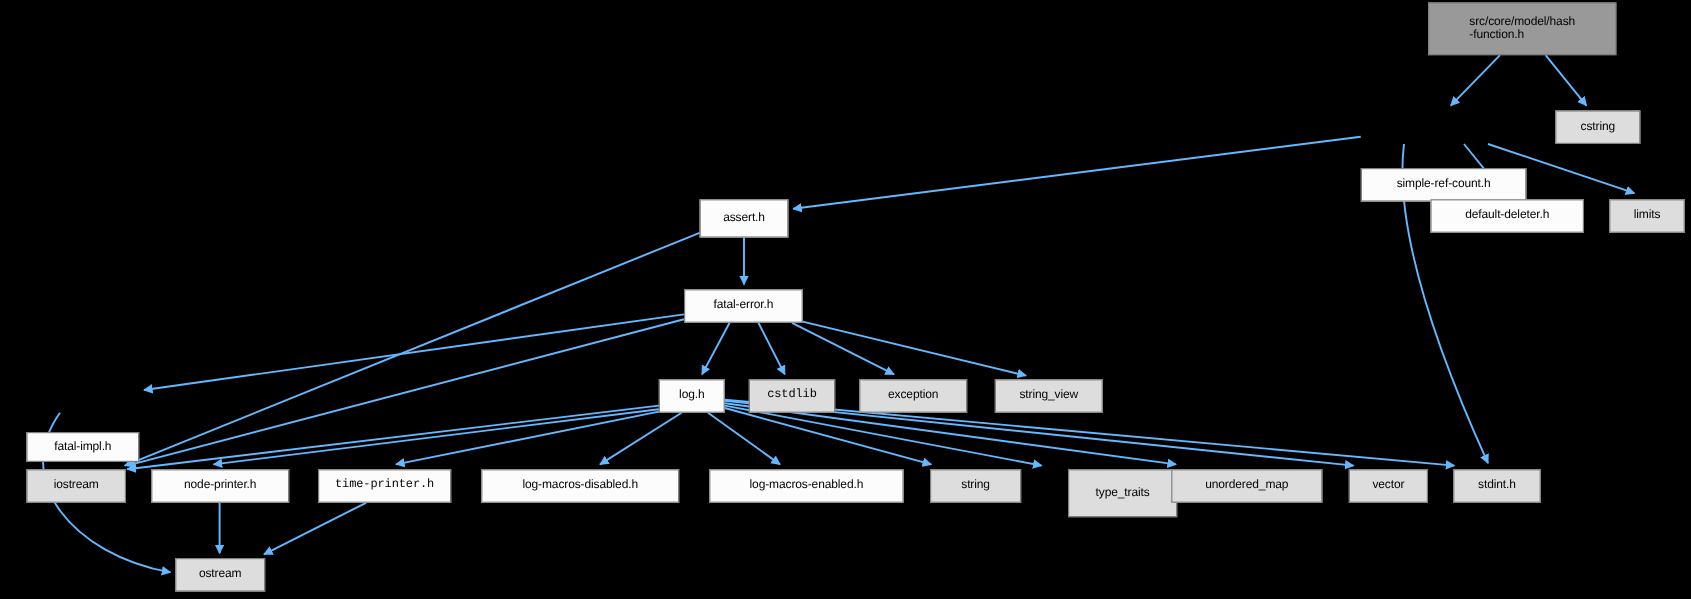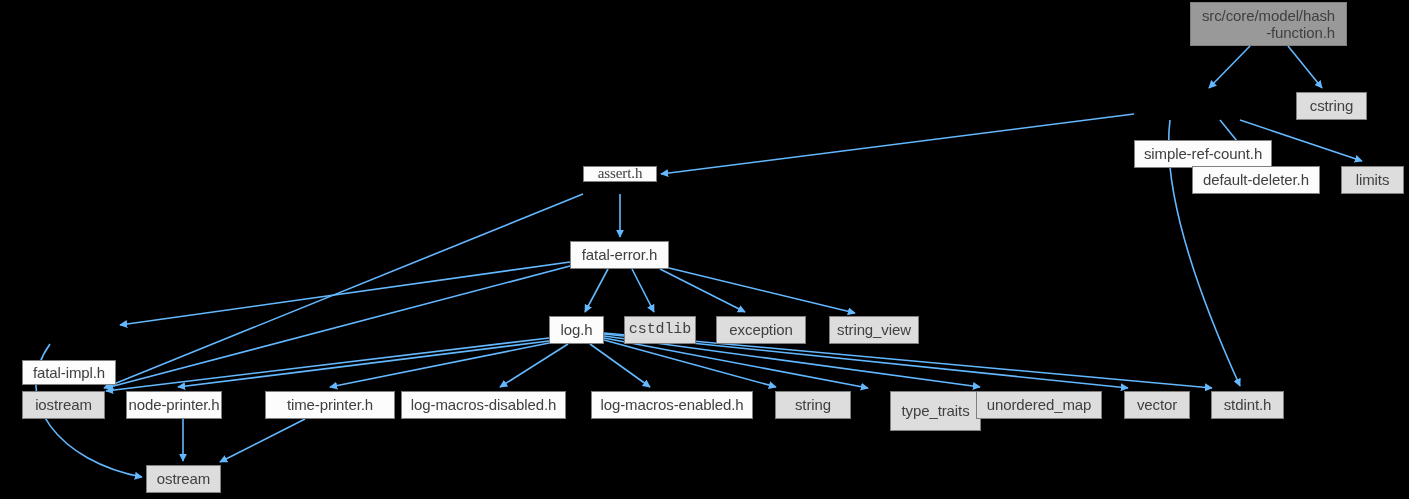--- a/index.html
+++ b/index.html
@@ -21,25 +21,25 @@
     left: 0;
     width: 1409px;
     height: 499px;
   }
   .node-box {
     position: absolute;
     box-sizing: border-box;
     display: flex;
     align-items: center;
     justify-content: center;
-    text-align: right;
+    text-align: left;
     font-family: "Liberation Sans", sans-serif;
-    font-size: 15px;
+    font-size: 10px;
     line-height: 1.15;
-    color: #404040;
+    color: #000000;
     border: 1px solid #808080;
     white-space: pre-line;
     letter-spacing: -0.1px;
   }
   .node-box.fill-white { background: #fcfcfc; }
   .node-box.fill-gray  { background: #dddddd; }
   .node-box.fill-root  { background: #999999; }
 </style>
 </head>
 <body>
@@ -81,30 +81,30 @@
         <path d="M 50,344 C 10,400 60,462 142,477" fill="none" stroke="#63b8ff" stroke-width="1.6" marker-end="url(#arrow)"></path>
       </g>
   </svg>
   <div id="node-layer">
       <div class="node-box fill-root" style="left: 1190px; top: 2px; width: 157px; height: 44px;">src/core/model/hash
 -function.h</div>
       <div class="node-box fill-white" style="left: 1134px; top: 92px; width: 138px; height: 28px; margin-top: 48px;">simple-ref-count.h</div>
       <div class="node-box fill-gray" style="left: 1296px; top: 92px; width: 71px; height: 28px;">cstring</div>
       <div class="node-box fill-white" style="left: 1192px; top: 166px; width: 128px; height: 28px;">default-deleter.h</div>
       <div class="node-box fill-gray" style="left: 1341px; top: 166px; width: 63px; height: 28px;">limits</div>
-      <div class="node-box fill-white" style="left: 583px; top: 166px; width: 74px; height: 16px; font-family: Liberation Serif, serif;">assert.h</div>
+      <div class="node-box fill-white" style="left: 583px; top: 166px; width: 74px; height: 32px;">assert.h</div>
       <div class="node-box fill-white" style="left: 570px; top: 241px; width: 99px; height: 28px;">fatal-error.h</div>
       <div class="node-box fill-white" style="left: 22px; top: 316px; width: 94px; height: 25px; margin-top: 44px;">fatal-impl.h</div>
       <div class="node-box fill-white" style="left: 549px; top: 316px; width: 55px; height: 28px;">log.h</div>
       <div class="node-box fill-gray" style="left: 624px; top: 316px; width: 72px; height: 28px; font-family: Liberation Mono, monospace;">cstdlib</div>
       <div class="node-box fill-gray" style="left: 716px; top: 316px; width: 90px; height: 28px;">exception</div>
       <div class="node-box fill-gray" style="left: 829px; top: 316px; width: 90px; height: 28px;">string_view</div>
       <div class="node-box fill-gray" style="left: 22px; top: 391px; width: 83px; height: 28px;">iostream</div>
-      <div class="node-box fill-white" style="left: 126px; top: 391px; width: 96px; height: 28px;">node-printer.h</div>
-      <div class="node-box fill-white" style="left: 265px; top: 391px; width: 130px; height: 28px;">time-printer.h</div>
+      <div class="node-box fill-white" style="left: 126px; top: 391px; width: 115px; height: 28px;">node-printer.h</div>
+      <div class="node-box fill-white" style="left: 265px; top: 391px; width: 111px; height: 28px; font-family: Liberation Mono, monospace;">time-printer.h</div>
       <div class="node-box fill-white" style="left: 401px; top: 391px; width: 165px; height: 28px;">log-macros-disabled.h</div>
       <div class="node-box fill-white" style="left: 591px; top: 391px; width: 162px; height: 28px;">log-macros-enabled.h</div>
       <div class="node-box fill-gray" style="left: 775px; top: 391px; width: 76px; height: 28px;">string</div>
       <div class="node-box fill-gray" style="left: 862px; top: 391px; width: 91px; height: 40px; margin-left: 28px;">type_traits</div>
       <div class="node-box fill-gray" style="left: 976px; top: 391px; width: 126px; height: 28px;">unordered_map</div>
       <div class="node-box fill-gray" style="left: 1124px; top: 391px; width: 66px; height: 28px;">vector</div>
       <div class="node-box fill-gray" style="left: 1211px; top: 391px; width: 73px; height: 28px;">stdint.h</div>
       <div class="node-box fill-gray" style="left: 146px; top: 465px; width: 75px; height: 28px;">ostream</div>
     </div>
 </div>

